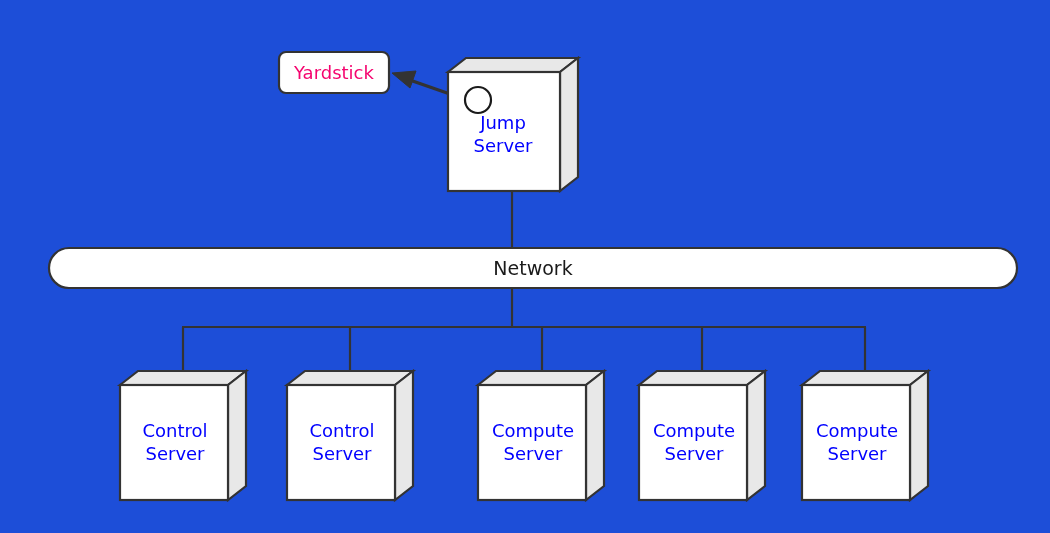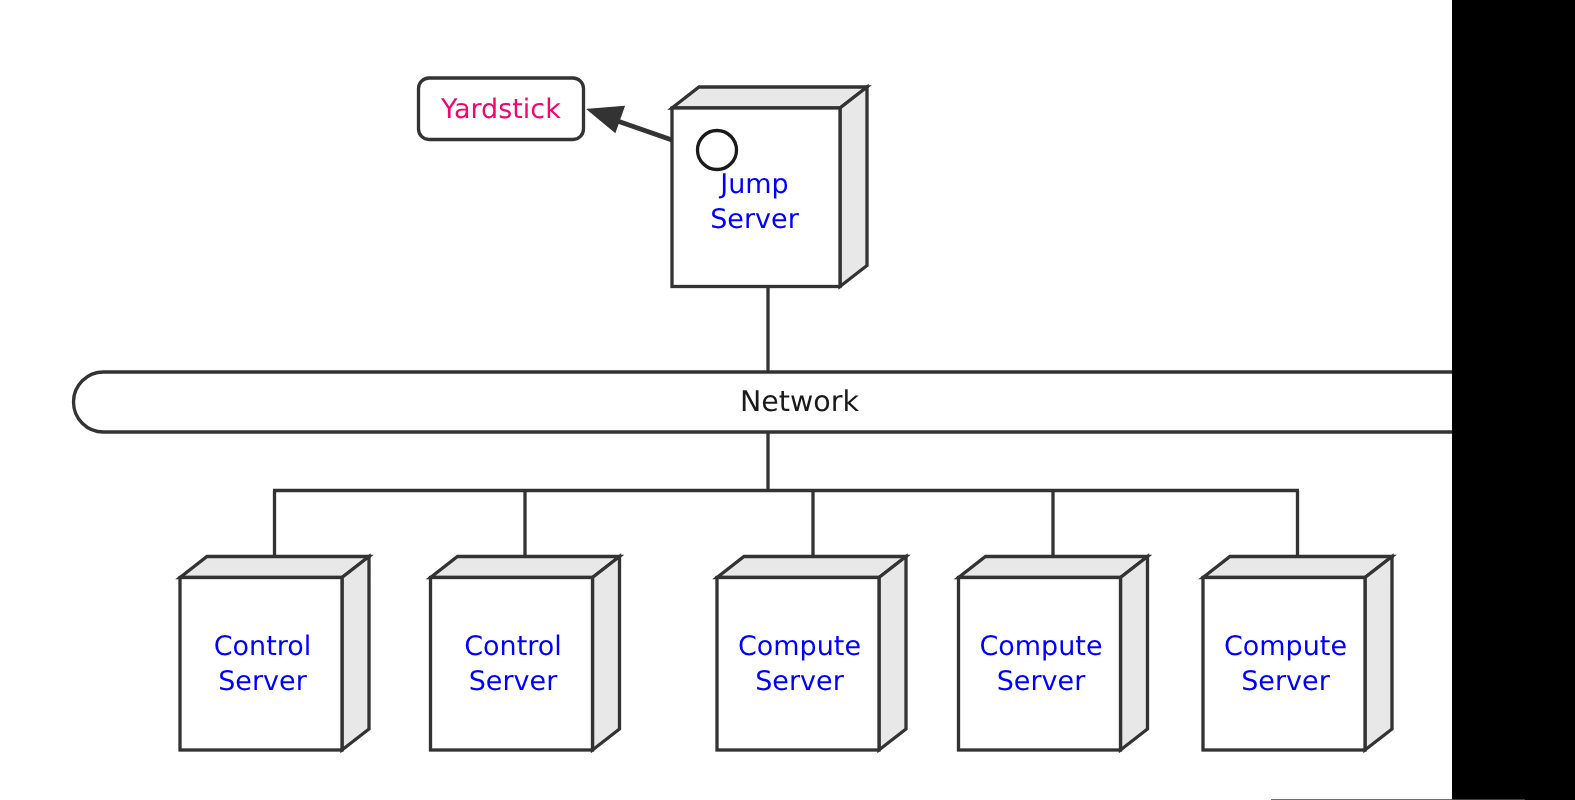--- a/index.html
+++ b/index.html
@@ -2,23 +2,23 @@
 <html><head>
 <meta charset="utf-8">
 <style>
   html, body {
     margin: 0;
     padding: 0;
     background: #000000;
   }
   #canvas-root {
     position: relative;
-    width: 968px;
+    width: 1050px;
     height: 533px;
-    background: #ffffff;
+    background: #1d4ed8;
     overflow: hidden;
     font-family: "DejaVu Sans", sans-serif;
   }
   svg.diagram {
     position: absolute;
     left: 0;
     top: 0;
     width: 1050px;
     height: 533px;
     display: block;

